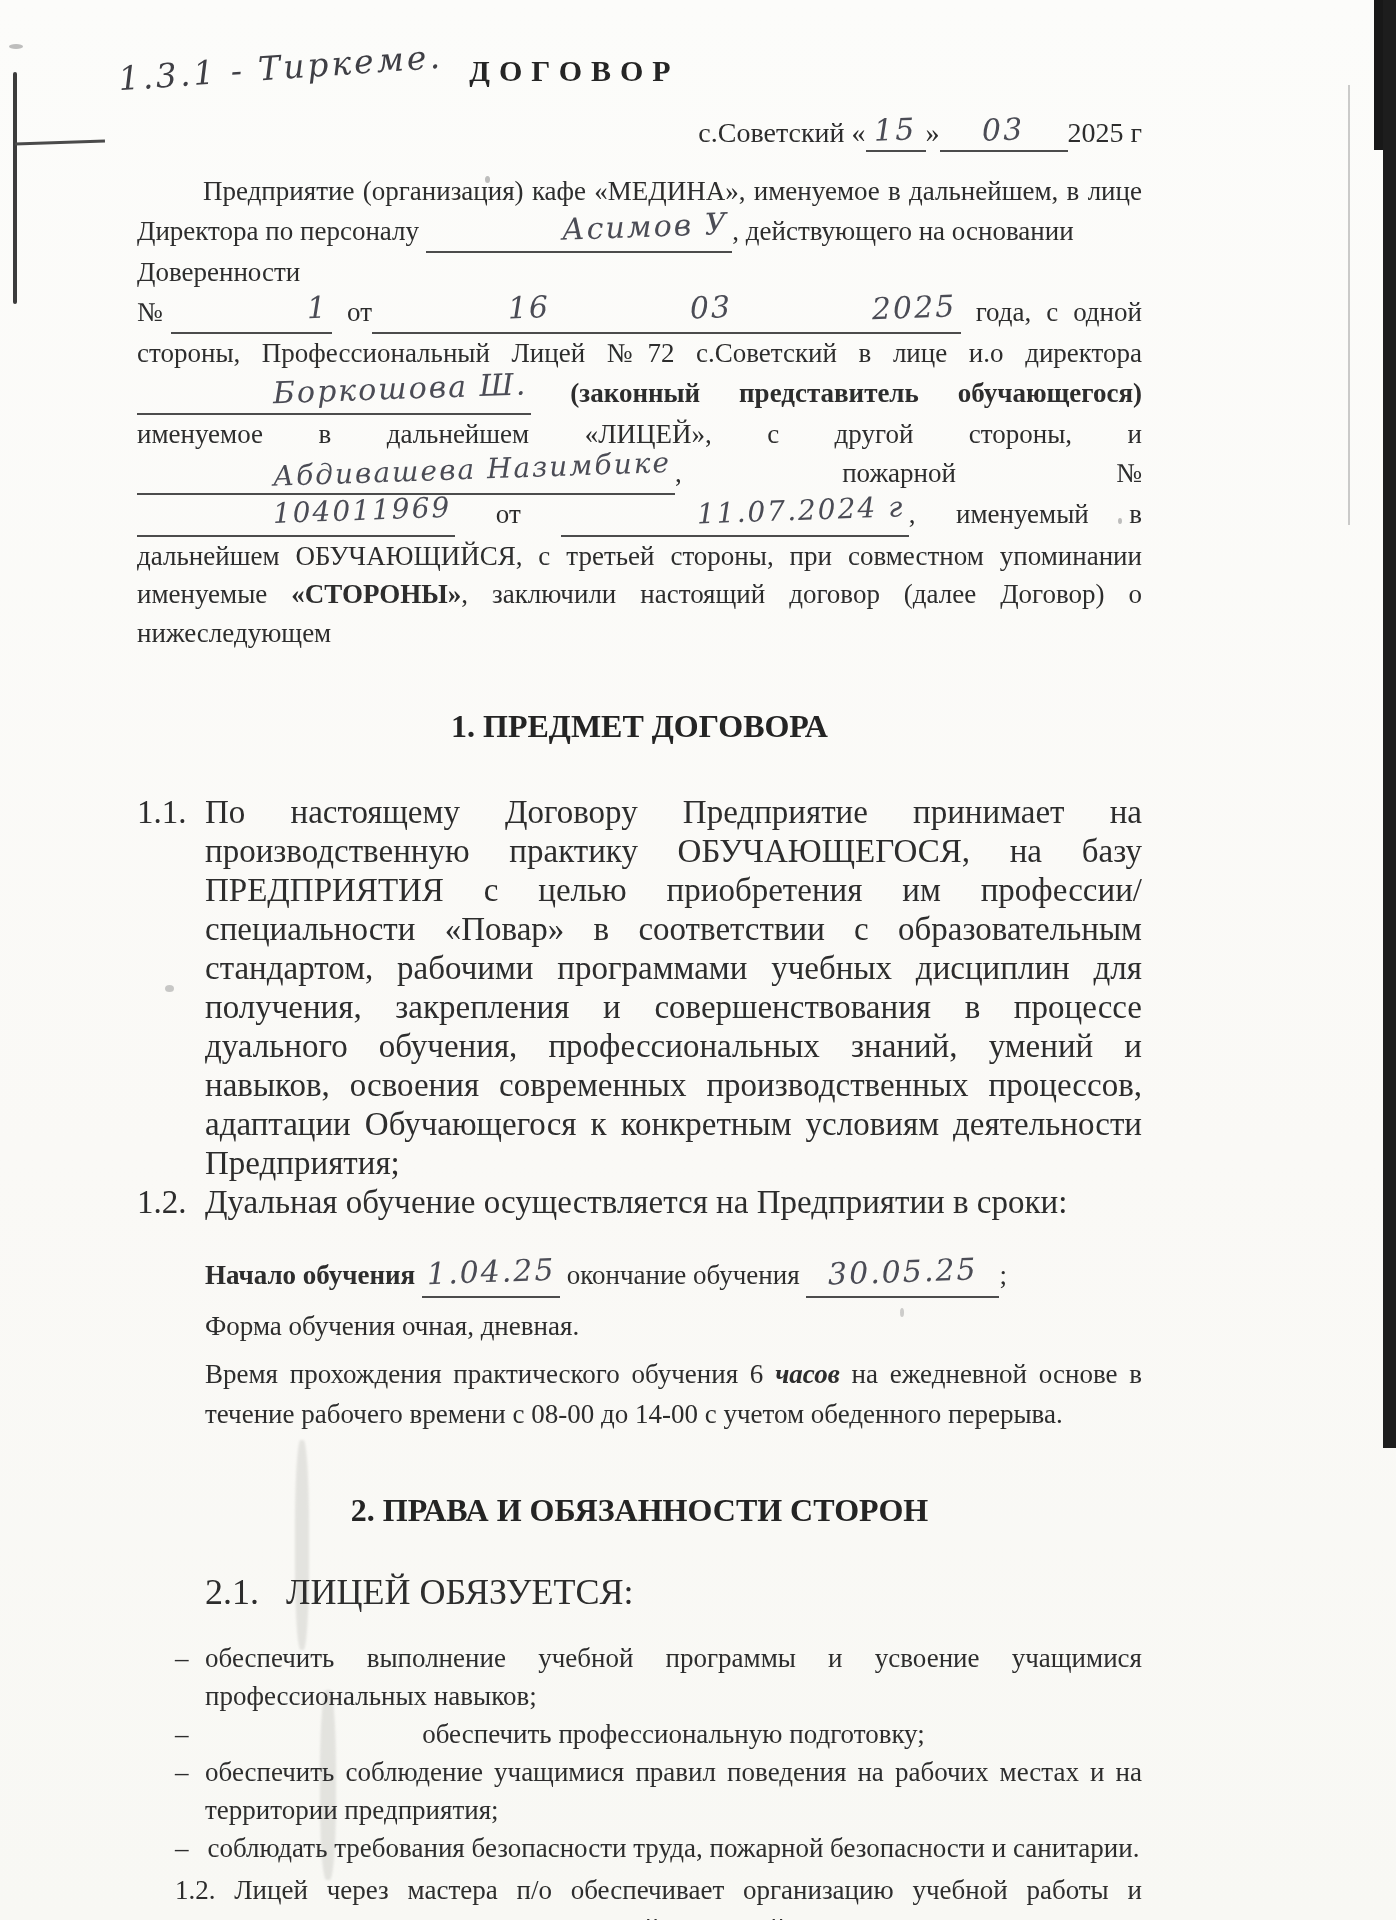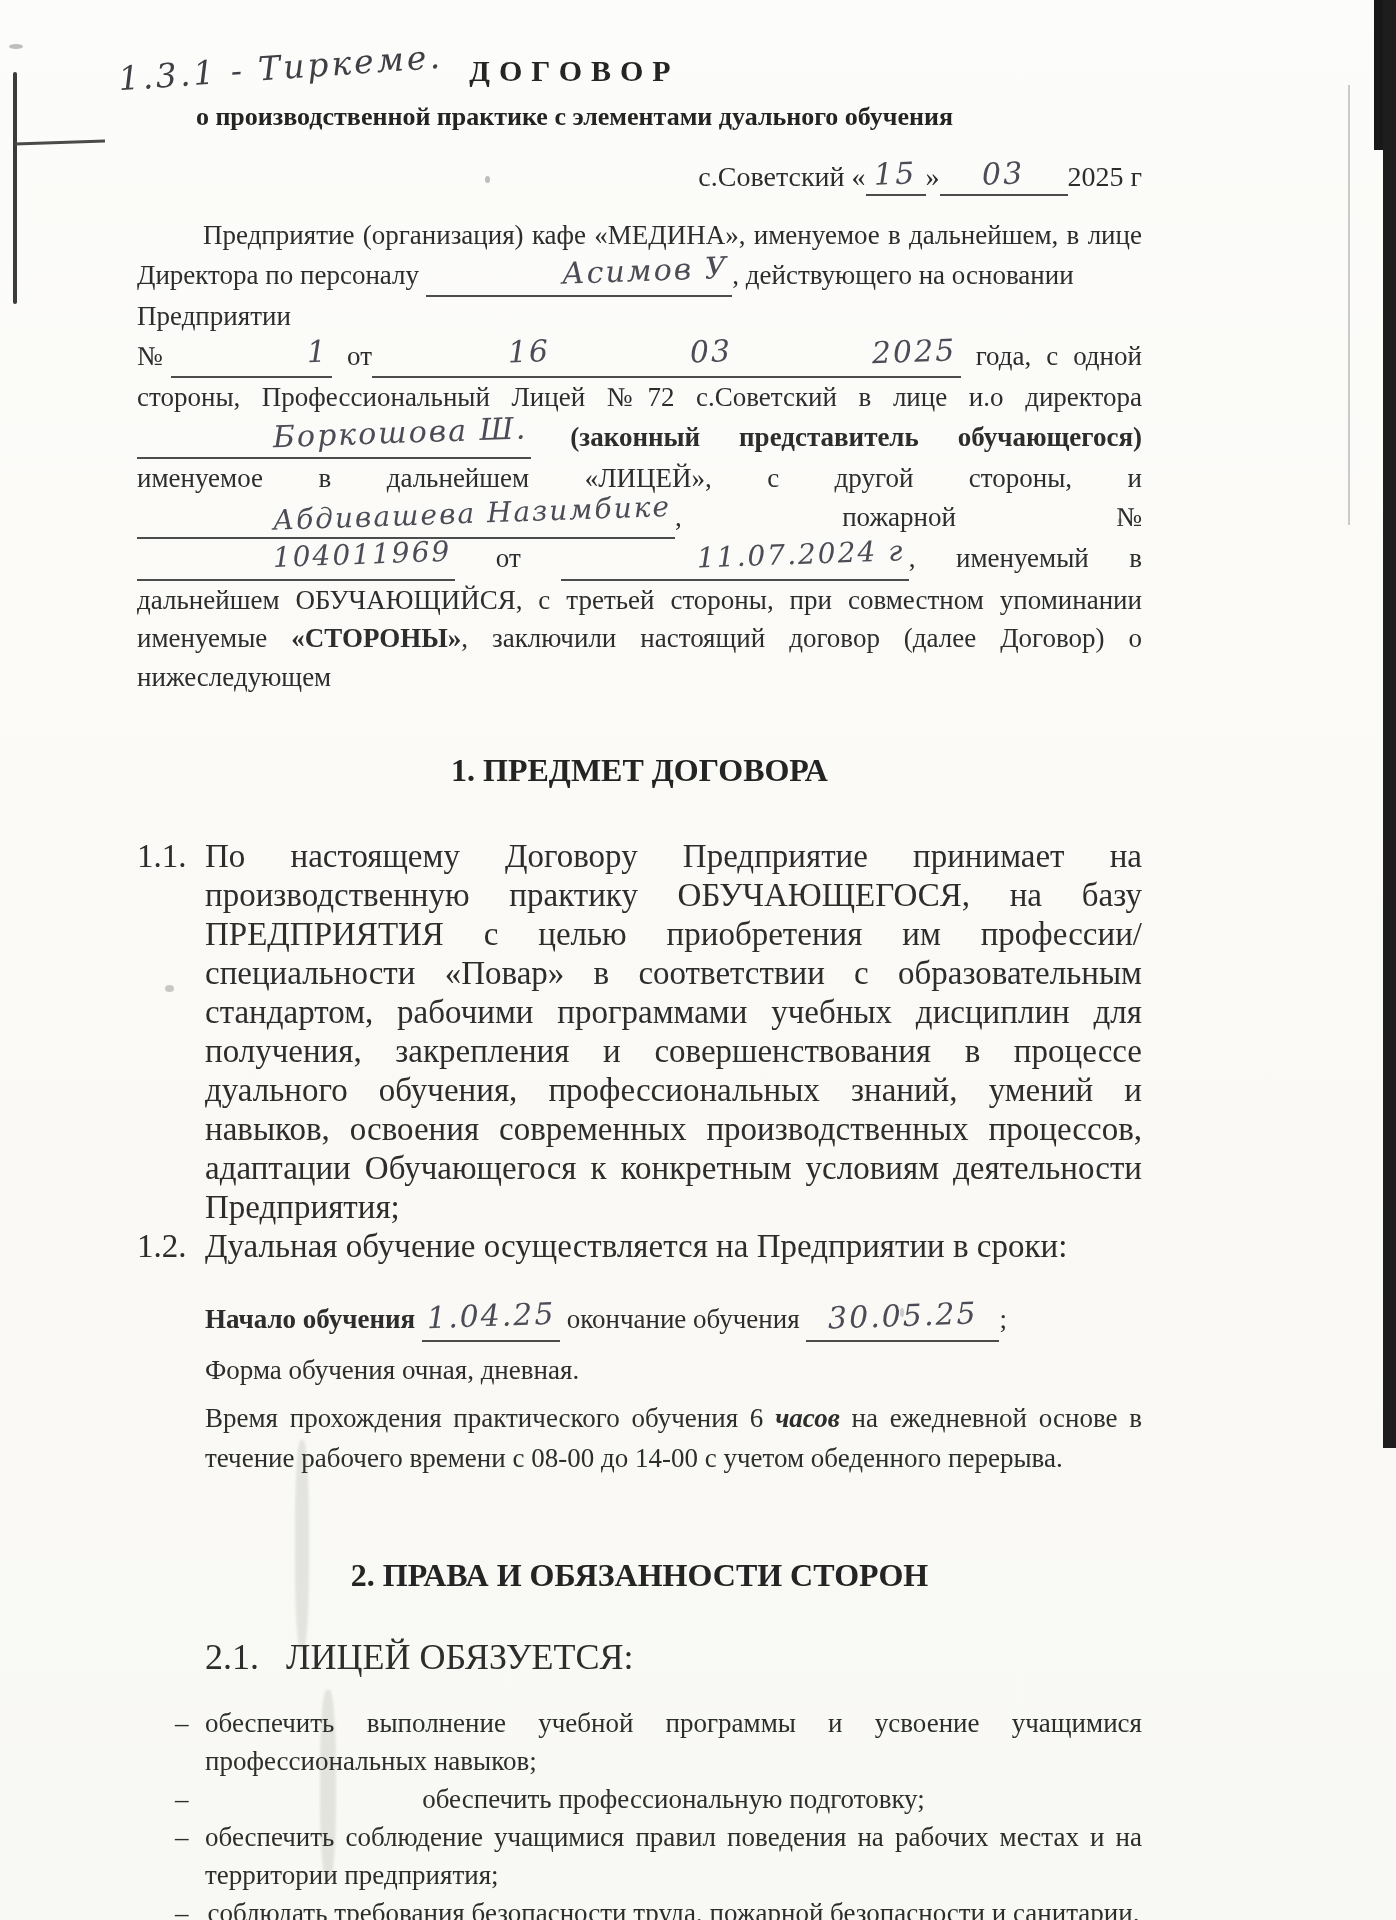--- a/index.html
+++ b/index.html
@@ -81,28 +81,27 @@
   <div class="speck" style="left:900px; top:1308px; width:4px; height:9px; opacity:.4;"></div>
   <div class="speck" style="left:165px; top:985px; width:9px; height:7px; opacity:.45;"></div>
   <div class="smudge" style="left:295px; top:1440px; width:14px; height:210px;"></div>
   <div class="smudge" style="left:320px; top:1690px; width:16px; height:190px;"></div>
 
   <div class="annotation">1.3.1 - Тиркеме.</div>
 
   <div class="content">
 
     <div class="title">ДОГОВОР</div>
-    <div class="subtitle">о производственной практике с элементами дуального обучения</div>
 
     <div class="dateline"><span>с.Советский «</span><span class="fill" style="min-width:52px;"><span class="hw">15</span></span><span>»</span><span class="fill" style="min-width:120px;"><span class="hw">03</span></span><span>2025 г</span></div>
 
     <div class="intro">
       <span>Предприятие (организация) кафе «МЕДИНА», именуемое в дальнейшем, в лице Директора по персоналу</span>
       <span class="fill" style="min-width:250px;"><span class="hw">Асимов У</span></span><span>, действующего на основании</span>
-      <span class="block-word">Предприятии</span>
+      <span class="block-word">Доверенности</span>
       <span>№</span><span class="fill" style="min-width:52px;"><span class="hw">1</span></span>
       <span>от</span><span class="fill" style="min-width:70px;"><span class="hw">16</span></span><span class="fill" style="min-width:74px;"><span class="hw">03</span></span><span class="fill" style="min-width:110px;"><span class="hw">2025</span></span>
       <span>года, с одной стороны, Профессиональный Лицей №72 с.Советский в лице и.о директора</span>
       <span class="fill" style="min-width:255px;"><span class="hw">Боркошова Ш.</span></span>
       <span class="bold">(законный представитель обучающегося)</span>
       <span>именуемое в дальнейшем «ЛИЦЕЙ», с другой стороны, и</span>
       <span class="fill" style="min-width:400px;"><span class="hw hw-small">Абдивашева Назимбике</span></span><span>, пожарной №</span><span class="fill" style="min-width:190px;"><span class="hw hw-small">104011969</span></span>
       <span>от</span>
       <span class="fill" style="min-width:180px;"><span class="hw hw-small">11.07.2024 г</span></span><span>,</span>
       <span>именуемый в дальнейшем ОБУЧАЮЩИЙСЯ, с третьей стороны, при совместном упоминании  именуемые</span>
@@ -130,21 +129,21 @@
         <span class="fill" style="min-width:185px;"><span class="hw">30.05.25</span></span><span>;</span>
       </div>
       <div class="sched-row">Форма обучения очная, дневная.</div>
       <div class="time-par">
         <span>Время прохождения практического обучения 6</span>
         <span class="bold-italic">часов</span>
         <span>на ежедневной основе в течение рабочего времени с 08-00 до 14-00 с учетом обеденного перерыва.</span>
       </div>
     </div>
 
-    <div class="sec-heading" style="margin-top:79px;">2.  ПРАВА И ОБЯЗАННОСТИ СТОРОН</div>
+    <div class="sec-heading" style="margin-top:58px;">2.  ПРАВА И ОБЯЗАННОСТИ СТОРОН</div>
 
     <div class="sub-heading">
       <span>2.1.</span>&nbsp;&nbsp;
       <span>ЛИЦЕЙ ОБЯЗУЕТСЯ:</span>
     </div>
 
 
     <div class="bullets">
       <div class="bullet">
         <div class="dash">–</div>

